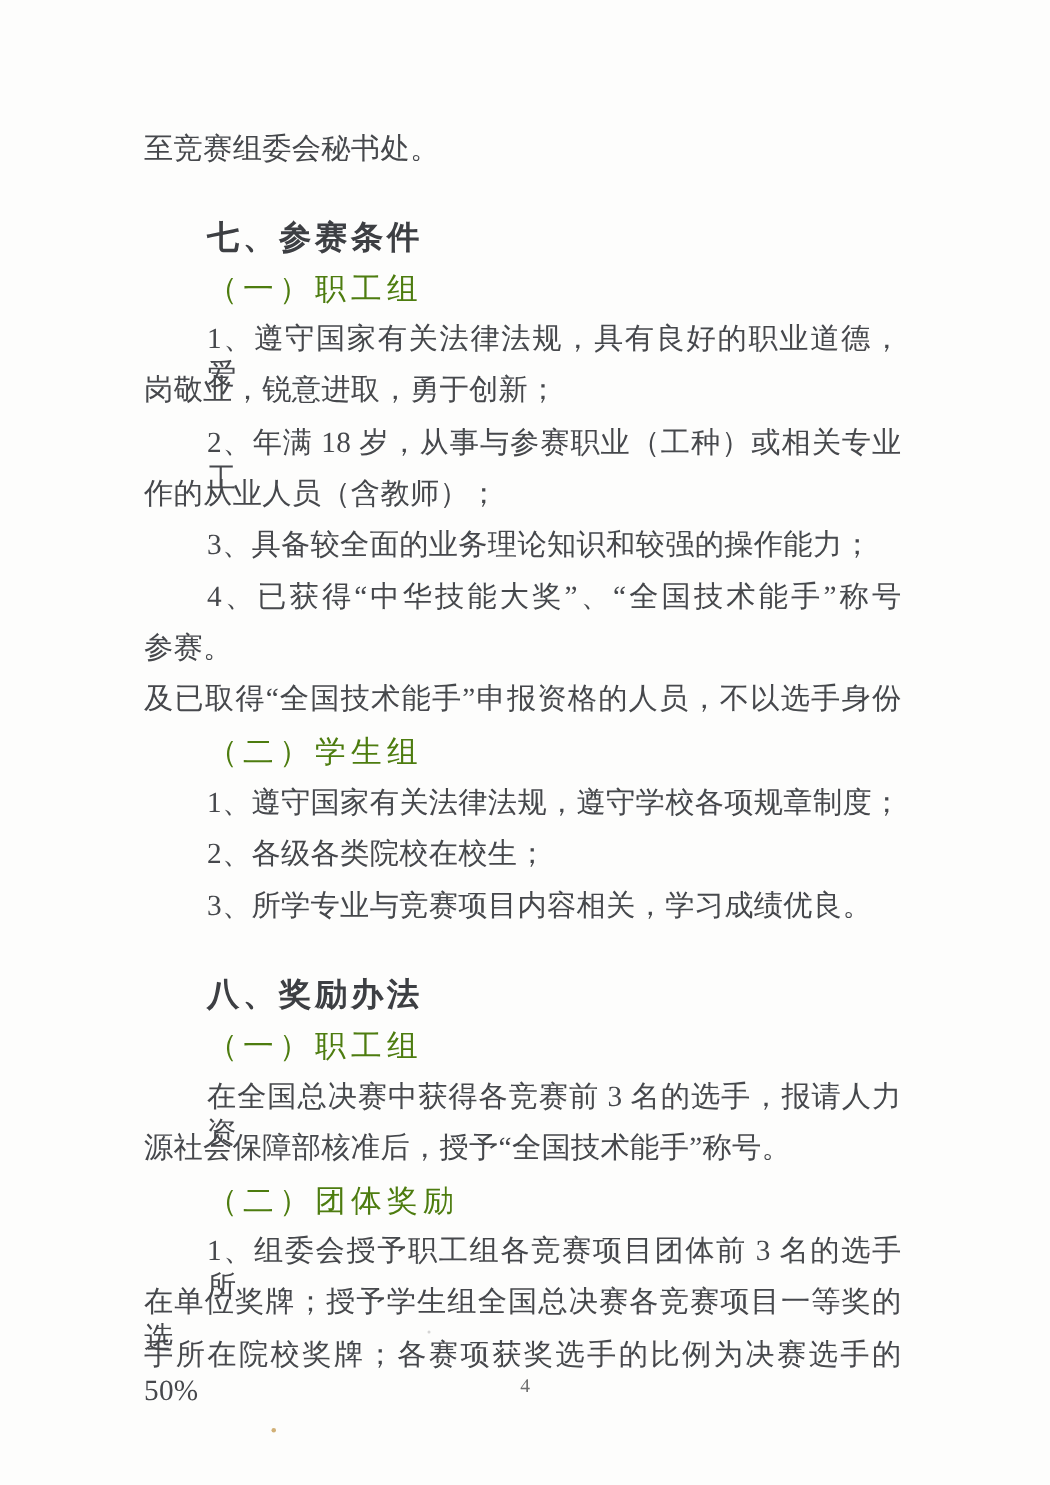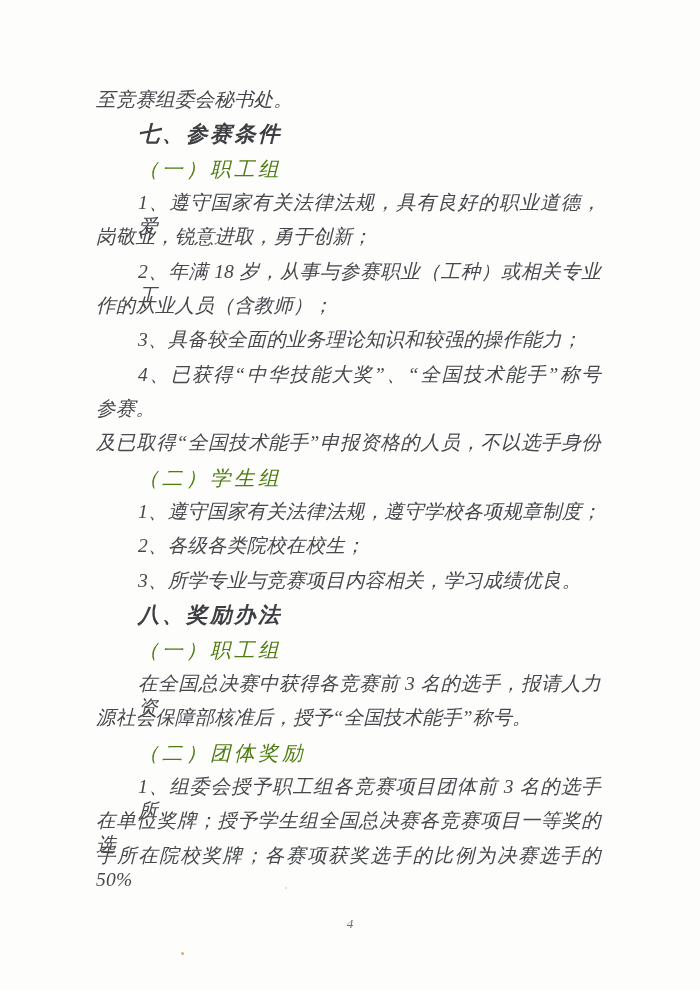--- a/index.html
+++ b/index.html
@@ -2,21 +2,20 @@
 <html><head>
 <meta charset="utf-8">
 <style>
   html,body { margin:0; padding:0; }
   .page {
     position:relative;
     width:700px; height:990px;
     background:#fdfdfc;
     overflow:hidden;
     font-family:"Liberation Serif","DejaVu Serif",serif;
-    font-style:italic;
   }
   .doc {
     position:absolute;
     left:96px; top:88px;
     width:505px;
     color:#46484c;
   }
   .line {
     height:34.35px;
     line-height:24px;
@@ -27,20 +26,21 @@
   .ind { padding-left:42px; }
   
   .j { text-align:justify; text-align-last:justify; white-space:normal; }
   
   .b {
     font-weight:bold;
     font-size:21.5px;
     letter-spacing:2.5px;
     color:#3d3f43;
     font-family:"Liberation Sans","DejaVu Sans",sans-serif;
+    margin-top:24px;
   }
   
   .sub {
     font-size:20.5px;
     letter-spacing:3.5px;
     color:#4d7c0f;
   }
   .page-number {
     position:absolute;
     left:330px; top:916px;

